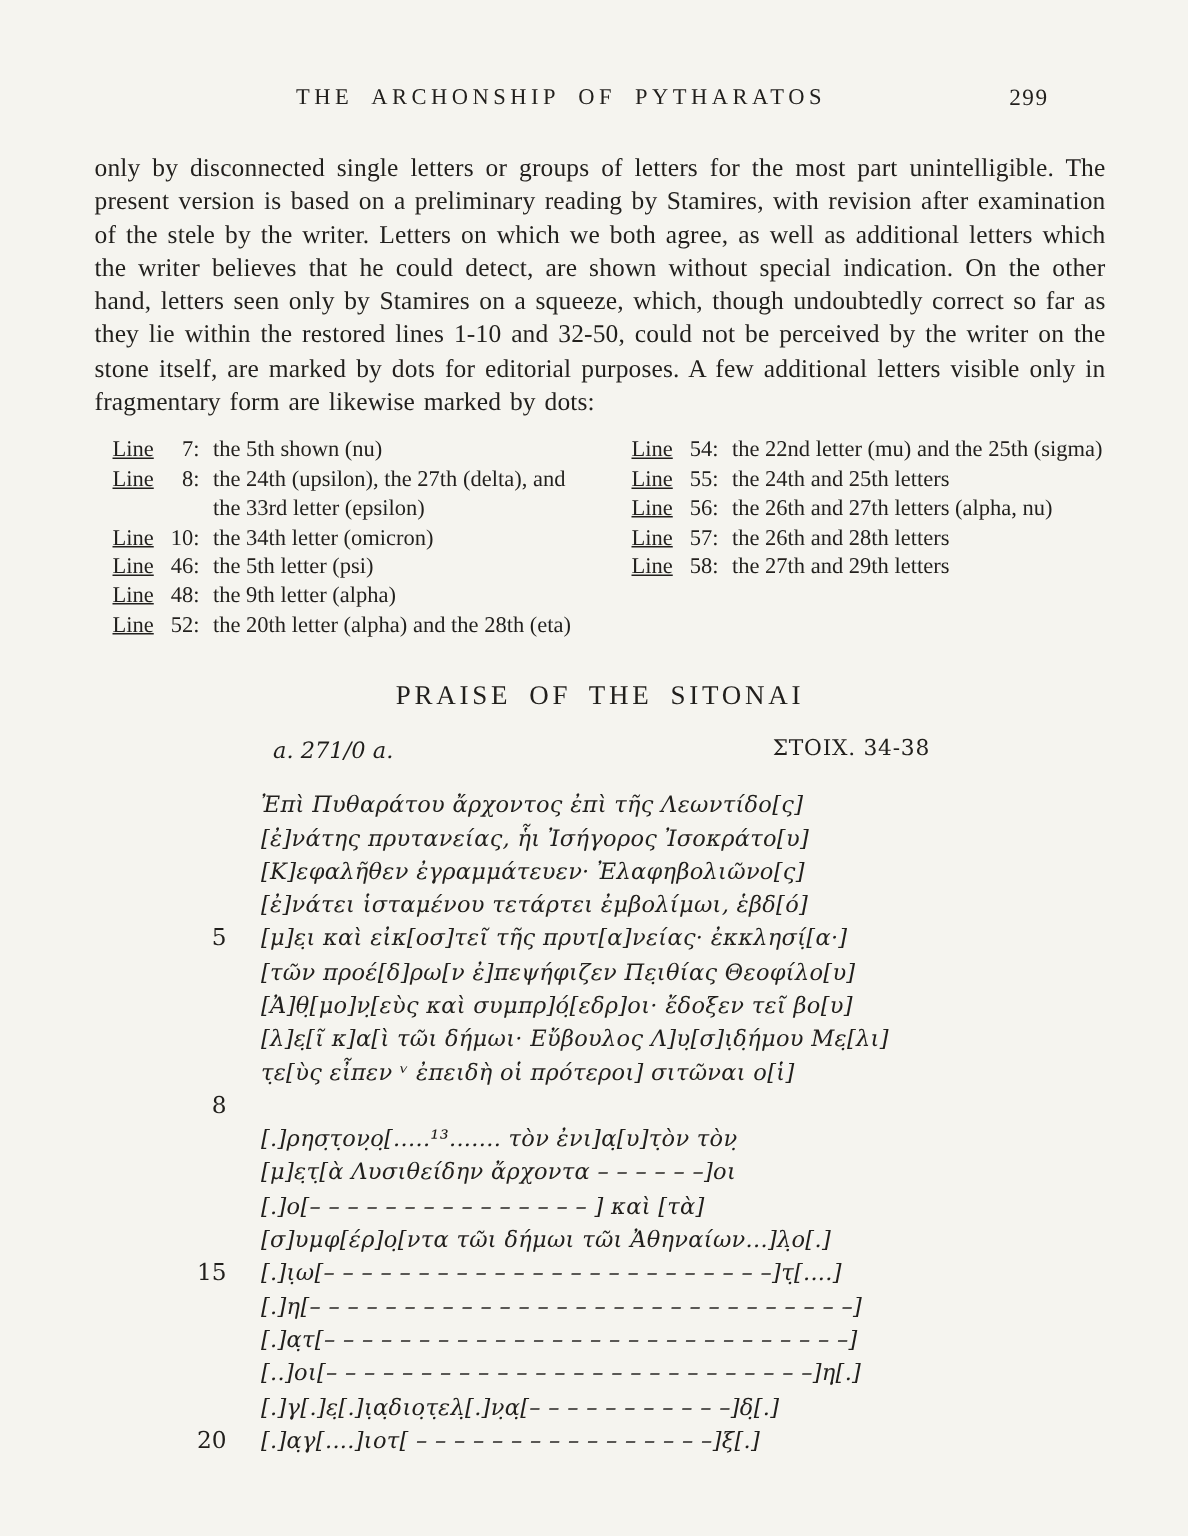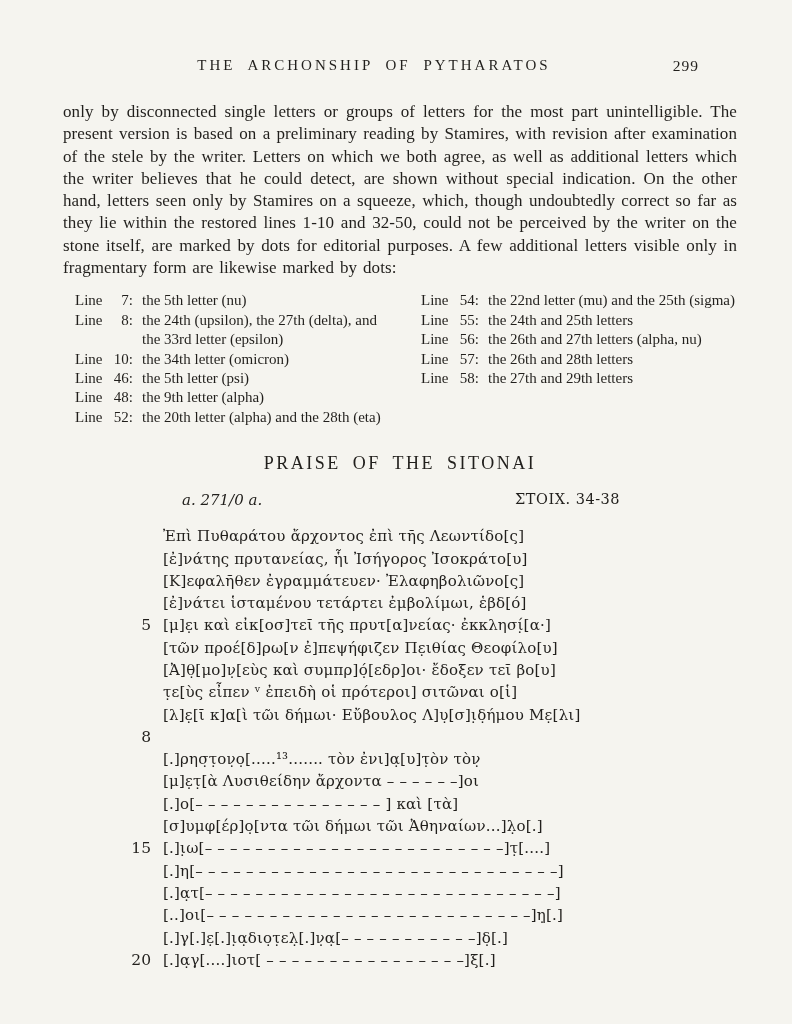--- a/index.html
+++ b/index.html
@@ -30,21 +30,21 @@
 
   
   .letters{
     margin-top:12px;padding-left:12px;
     display:flex;gap:28px;
     font-size:15px;line-height:19.4px;
   }
   .lcol{width:318px;}
   .rcol{width:316px;}
   .note{display:flex;}
-  .nl{flex:0 0 34px;}
+  .nl{flex:0 0 34px;text-decoration:underline;}
   .nn{flex:0 0 24px;text-align:right;}
   .nt{flex:1;margin-left:9px;}
 
   
   .praise-head{
     margin-top:26px;text-align:center;
     font-size:18px;letter-spacing:2.5px;word-spacing:5px;
   }
   .ins-meta{
     margin:17px 0 16px 119px;width:438px;
@@ -54,41 +54,41 @@
   .ins-date{font-style:italic;font-family:"DejaVu Serif", serif;font-size:15px;}
   .ins-stoich{font-family:"DejaVu Serif", serif;font-size:14.5px;letter-spacing:0.5px;}
 
   .greek{
     margin:12px 0 0 58px;
     font-family:"DejaVu Serif","DejaVu Sans", serif;
     font-size:15px;line-height:22.3px;
   }
   .gline{display:flex;white-space:nowrap;}
   .gnum{flex:0 0 30px;text-align:right;font-style:normal;font-size:15.5px;}
-  .gtxt{margin-left:12px;letter-spacing:0.2px;}
+  .gtxt{margin-left:23px;font-style:italic;letter-spacing:0.2px;}
 </style>
 </head>
 <body>
 
 <div class="page">
 
   <div class="pagehead">
     <span class="runtitle">THE ARCHONSHIP OF PYTHARATOS</span>
     <span class="pageno">299</span>
   </div>
 
   <p class="intro">only by disconnected single letters or groups of letters for the most part unintelligible. The present version is based on a preliminary reading by Stamires, with revision after examination of the stele by the writer.  Letters on which we both agree, as well as additional letters which the writer believes that he could detect, are shown without special indication.  On the other hand, letters seen only by Stamires on a squeeze, which, though undoubtedly correct so far as they lie within the restored lines 1-10 and 32-50, could not be perceived by the writer on the stone itself, are marked by dots for editorial purposes.  A few additional letters visible only in fragmentary form are likewise marked by dots:</p>
 
   <div class="letters">
     <div class="lcol">
 
         <div class="note">
           <span class="nl">Line</span>
           <span class="nn">7:</span>
-          <span class="nt">the 5th letter (nu)</span>
+          <span class="nt">the 5th shown (nu)</span>
         </div>
 
         <div class="note">
           <span class="nl">Line</span>
           <span class="nn">8:</span>
           <span class="nt">the 24th (upsilon), the 27th (delta), and the 33rd letter (epsilon)</span>
         </div>
 
         <div class="note">
           <span class="nl">Line</span>
@@ -187,26 +187,26 @@
         <span class="gtxt">[τῶν προέ[δ]ρω[ν ἐ]πεψήφιζεν Πε̣ιθίας Θεοφίλο[υ]</span>
       </div>
 
       <div class="gline">
         <span class="gnum"></span>
         <span class="gtxt">[Ἀ]θ̣[μο]ν̣[εὺς καὶ συμπρ]ό̣[εδρ]οι· ἔδοξεν τεῖ βο[υ]</span>
       </div>
 
       <div class="gline">
         <span class="gnum"></span>
+        <span class="gtxt">[λ]ε̣[ῖ κ]α[ὶ τῶι δήμωι· Εὔβουλος Λ]υ̣[σ]ι̣δ̣ήμου Με̣[λι]</span>
+      </div>
+
+      <div class="gline">
+        <span class="gnum"></span>
         <span class="gtxt">τ̣ε[ὺς εἶπεν ᵛ ἐπειδὴ οἱ πρότεροι] σιτῶναι ο[ἱ]</span>
-      </div>
-
-      <div class="gline">
-        <span class="gnum"></span>
-        <span class="gtxt">[λ]ε̣[ῖ κ]α[ὶ τῶι δήμωι· Εὔβουλος Λ]υ̣[σ]ι̣δ̣ήμου Με̣[λι]</span>
       </div>
 
       <div class="gline">
         <span class="gnum">8</span>
       </div>
 
       <div class="gline">
         <span class="gnum"></span>
         <span class="gtxt">[.]ρησ̣τ̣ον̣ο̣[.....¹³....... τὸν ἐνι]α̣[υ]τ̣ὸν τὸν̣</span>
       </div>

